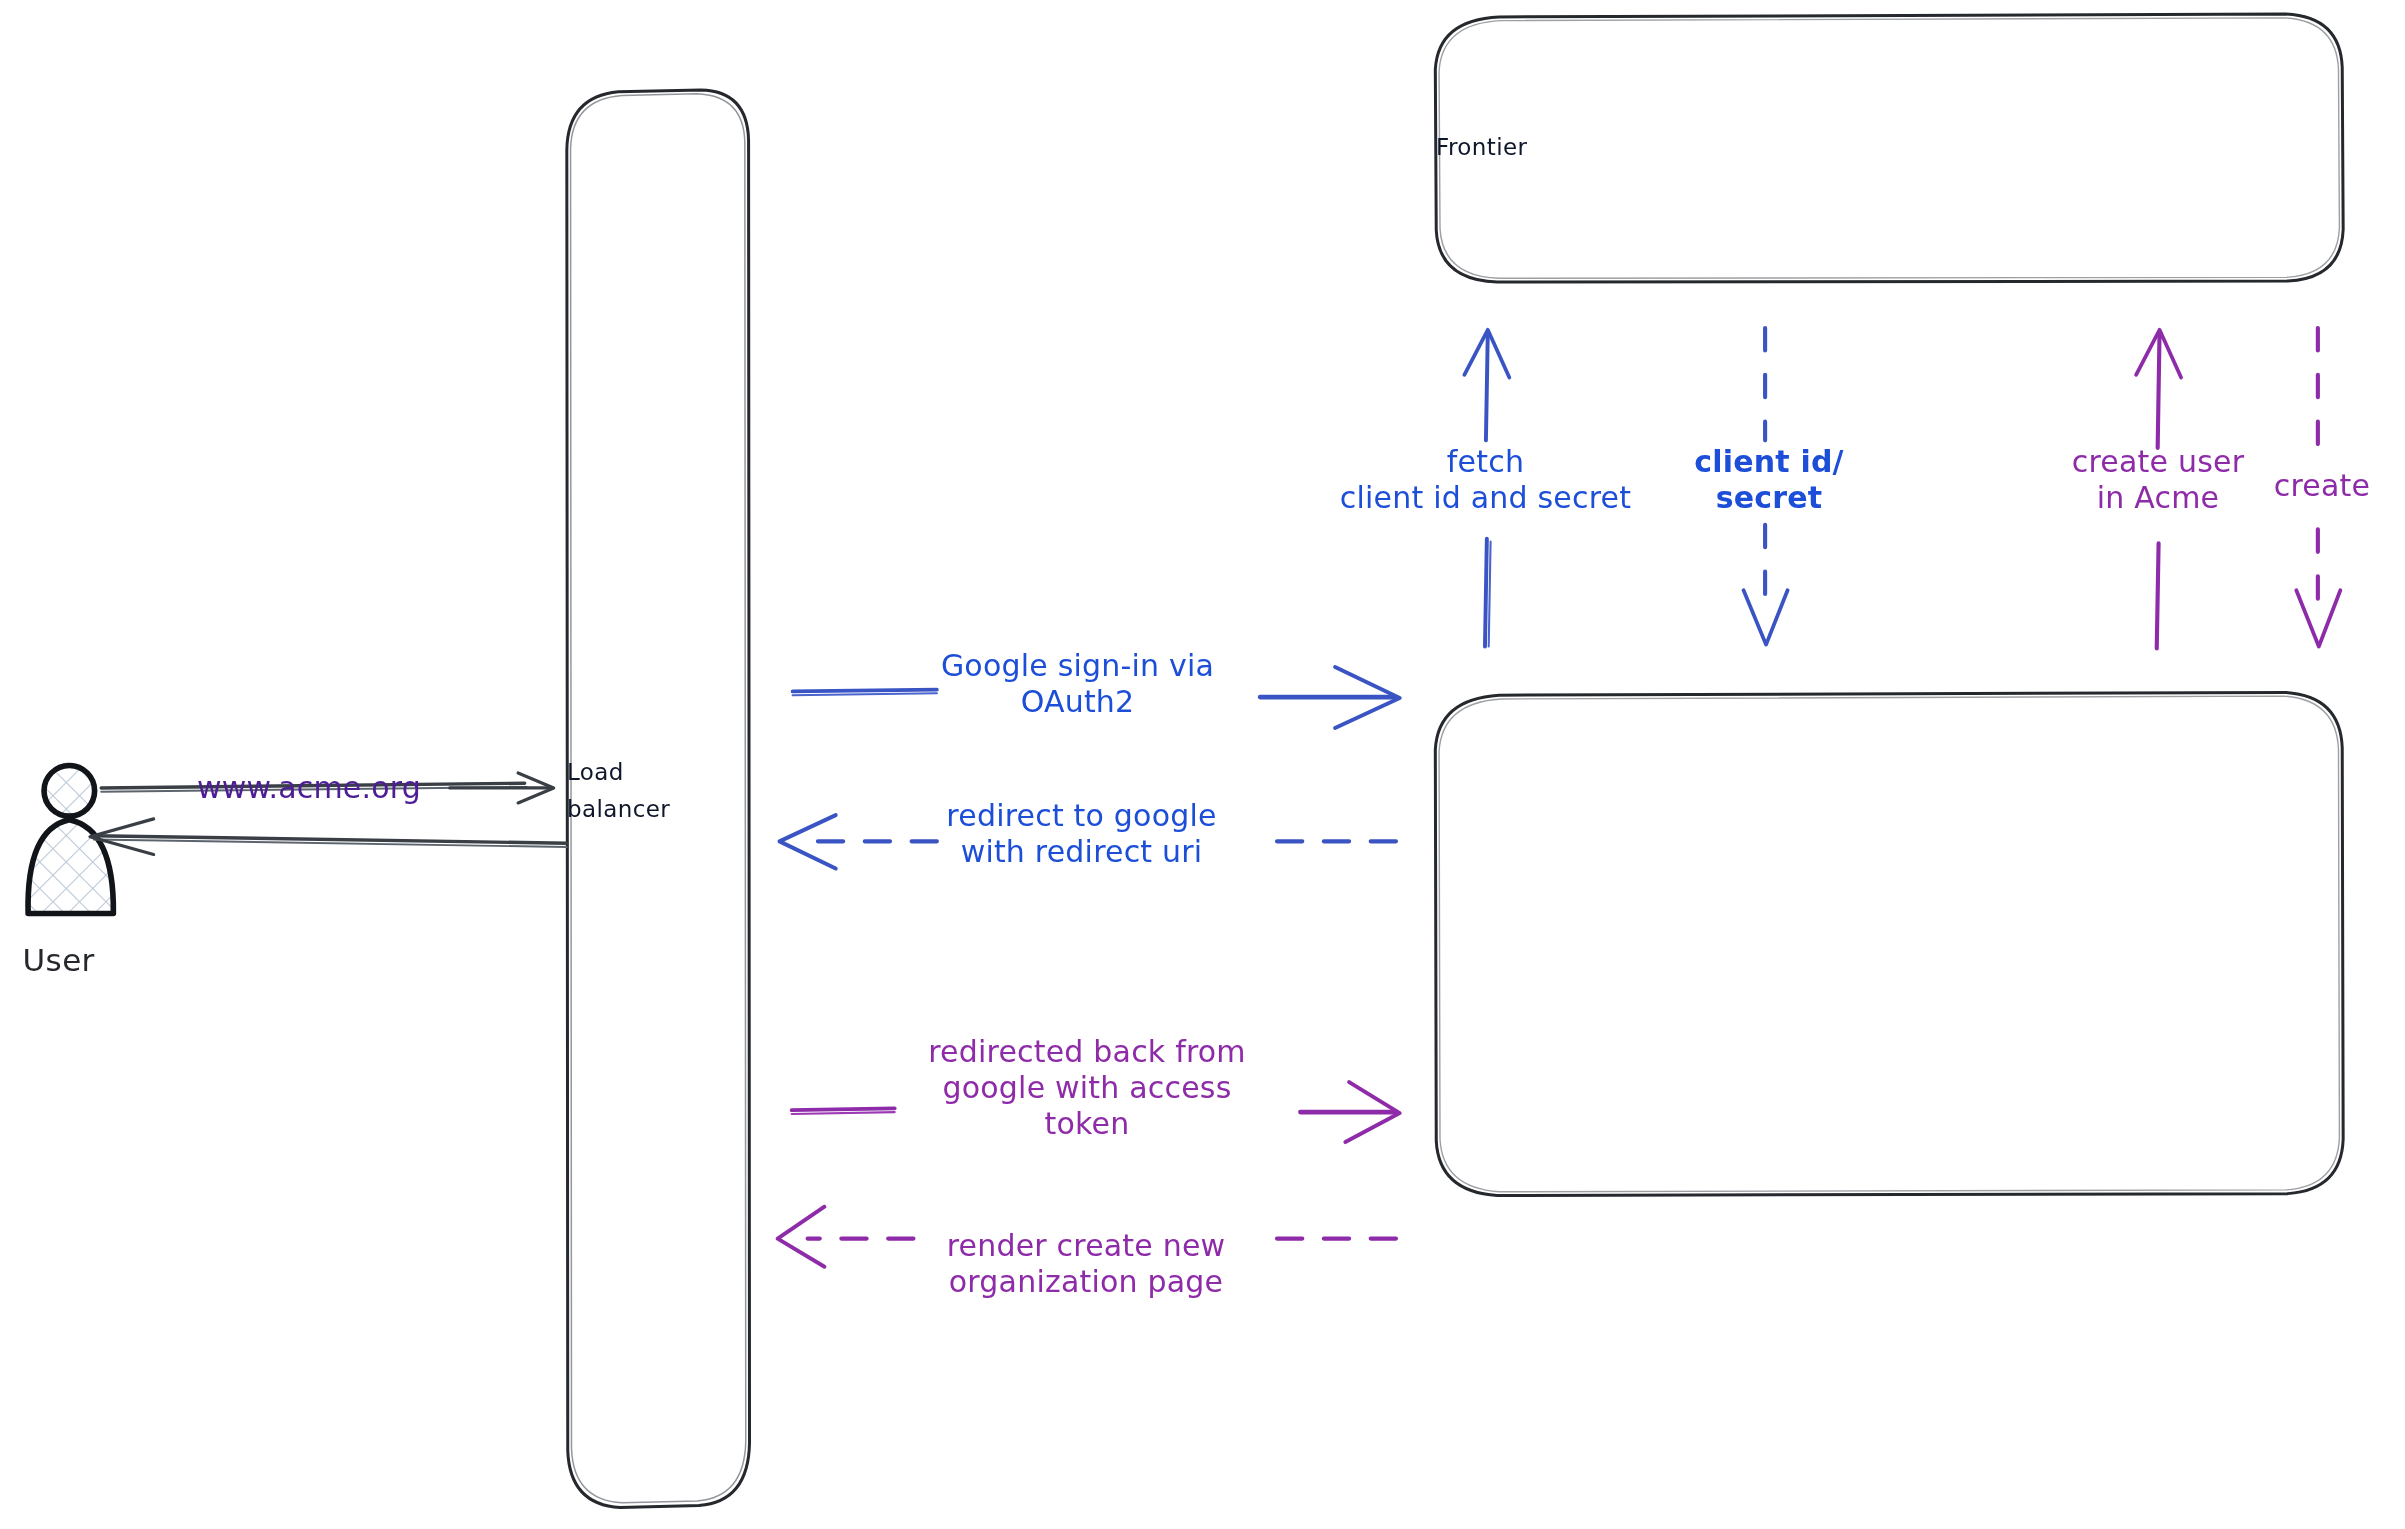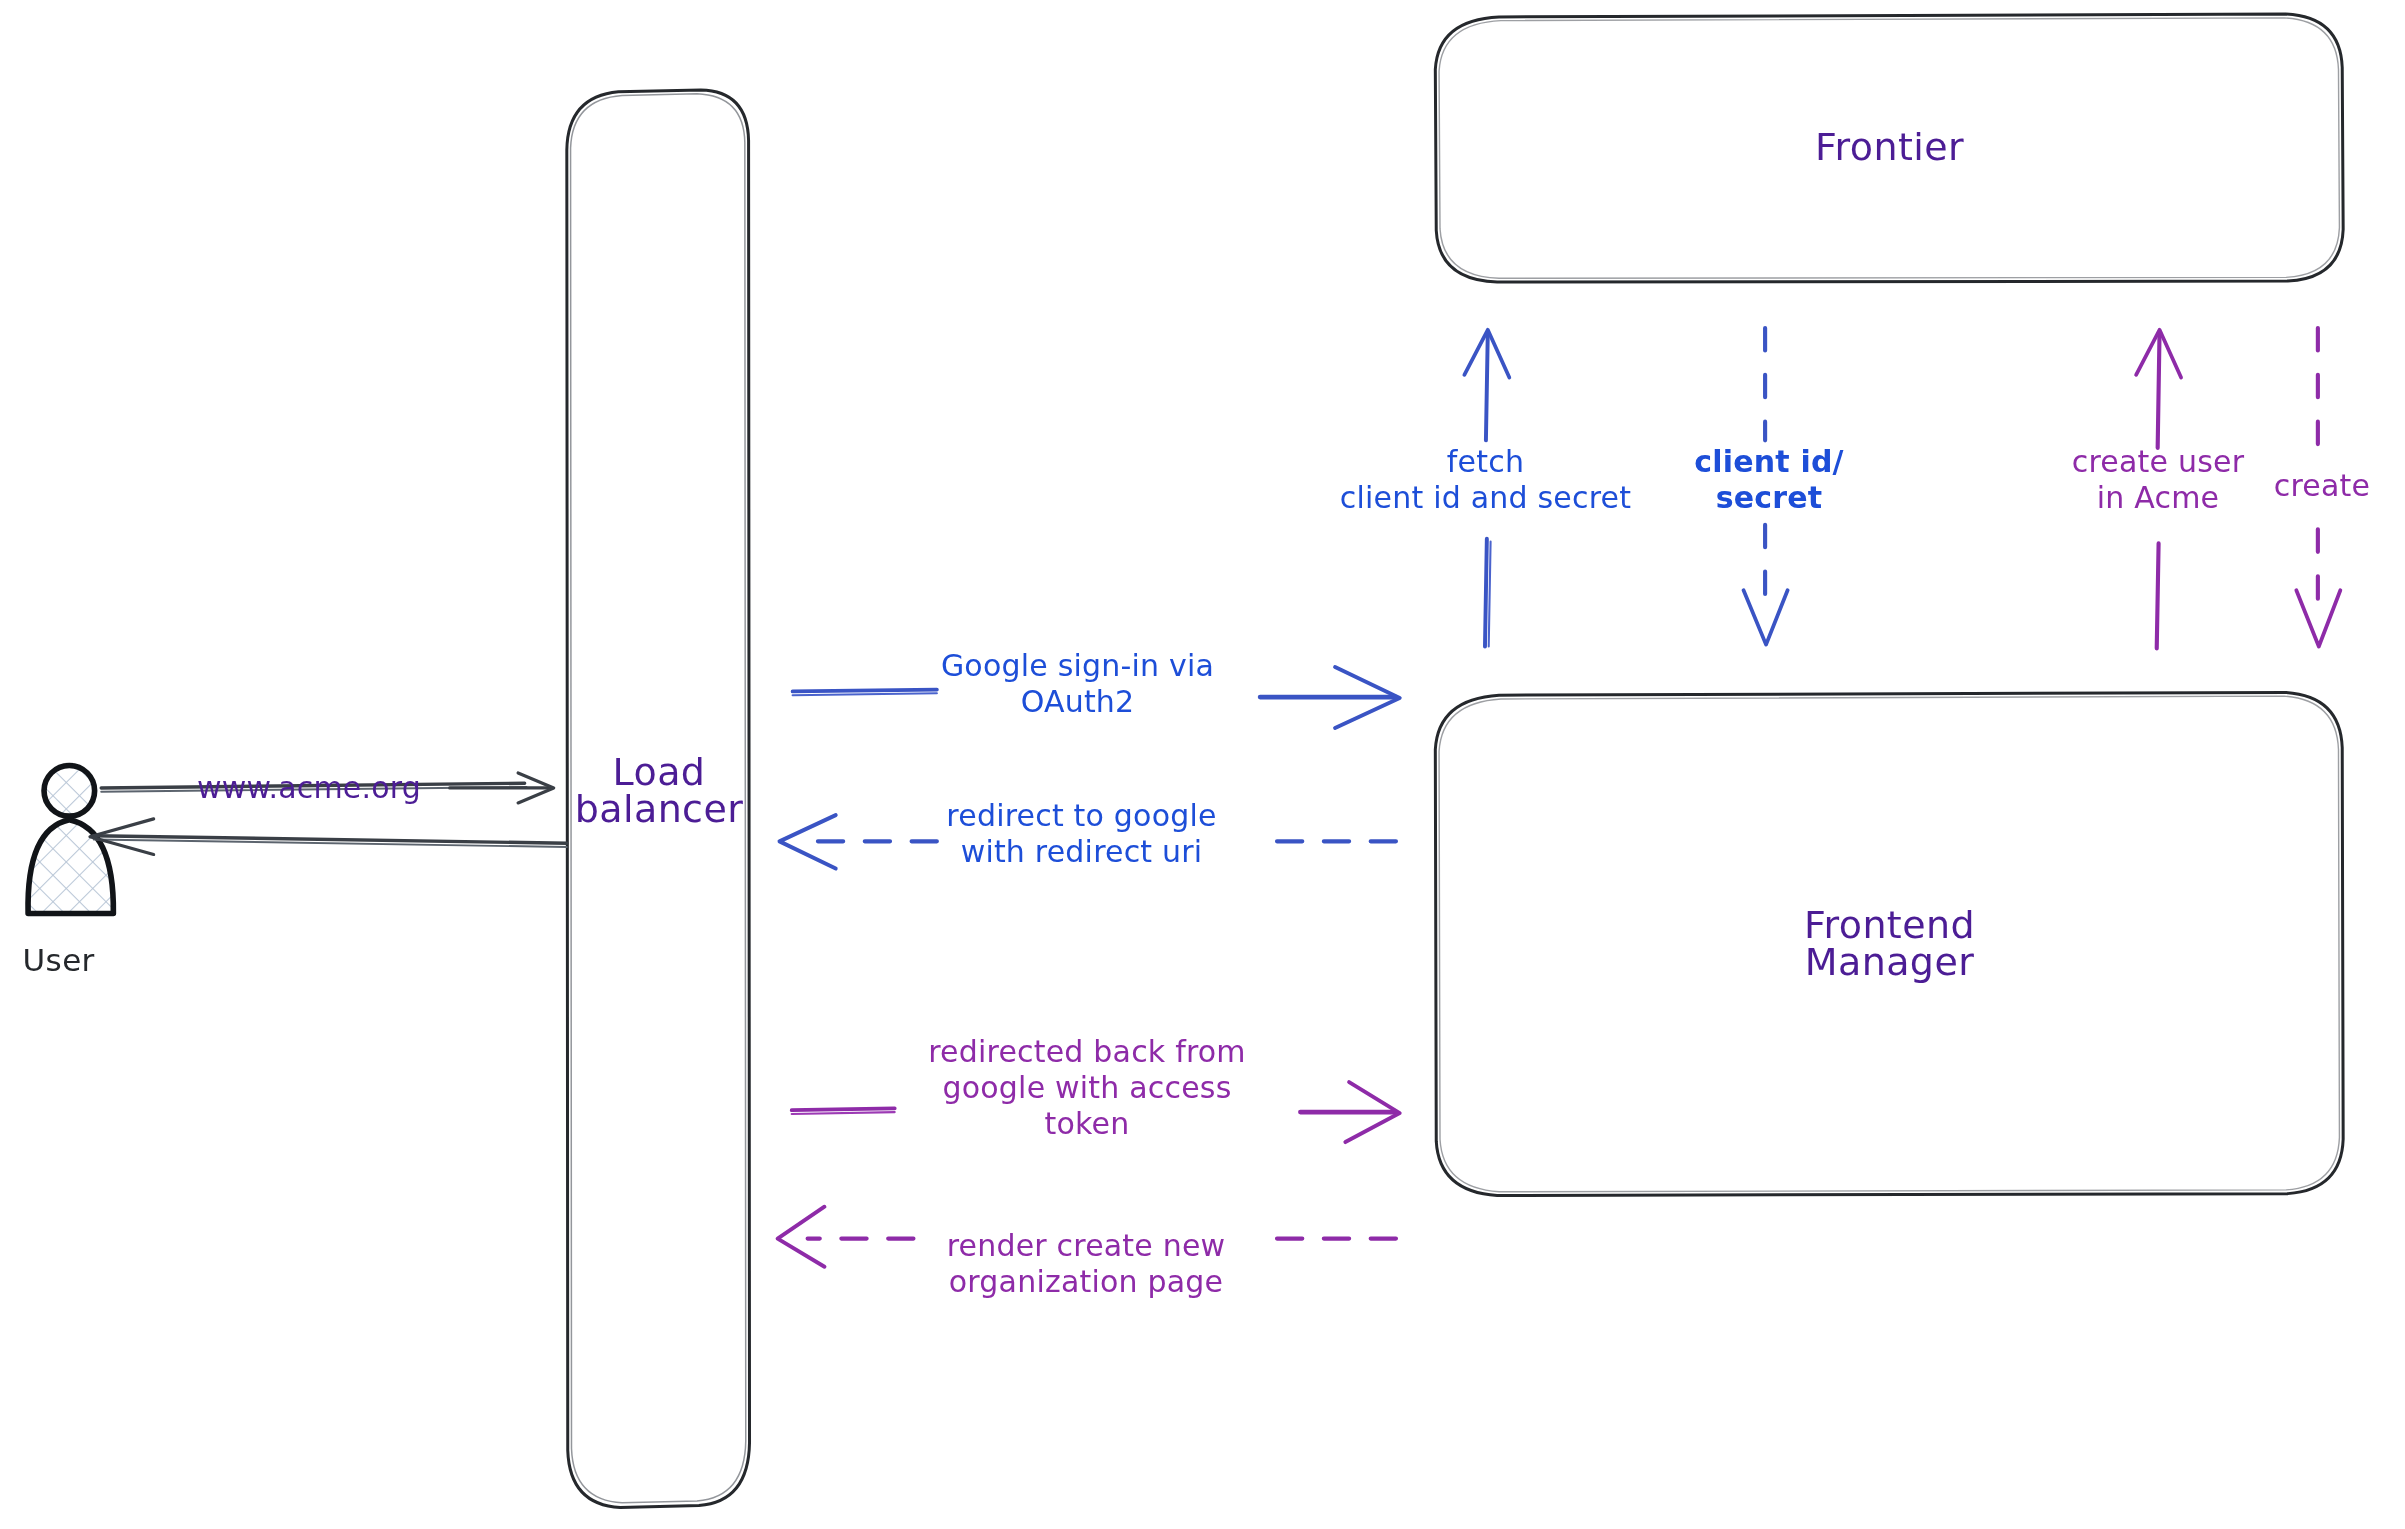--- a/index.html
+++ b/index.html
@@ -19,25 +19,24 @@
   }
   #canvas svg.layer {
     position: absolute;
     left: 0;
     top: 0;
     width: 2405px;
     height: 1530px;
   }
   .node-label {
     position: absolute;
-    color: #4c1d95;
+    color: #0f172a;
     font-family: "DejaVu Sans", sans-serif;
-    font-size: 38px;
+    font-size: 23px;
     line-height: 37px;
-    text-align: center;
     letter-spacing: 0.4px;
     white-space: pre-line;
     pointer-events: none;
   }
   .edge-label {
     position: absolute;
     font-family: "DejaVu Sans", sans-serif;
     font-size: 30px;
     line-height: 36px;
     text-align: center;
@@ -152,22 +151,20 @@
       <line x1="2474" y1="565" x2="2474" y2="660" stroke="#8e2ba8" stroke-width="4.4" stroke-linecap="round" stroke-dasharray="24 26"></line>
       <path d="M 2451 630 L 2475 690 L 2498 630" fill="none" stroke="#8e2ba8" stroke-width="4" stroke-linecap="round" stroke-linejoin="round"></path>
     </g>
   </svg>
 
   <div class="node-label" style="left:567px; top:754px; width:184px;">Load
 balancer</div>
 
   <div class="node-label" style="left:1436px; top:129px; width:907px;">Frontier</div>
 
-  <div class="node-label" style="left:1436px; top:907px; width:907px;">Frontend
-Manager</div>
 
   <div class="actor-caption" style="left:22.5px; top:942px;">User</div>
 
   <div class="edge-label grey" style="left:145px; top:770px; width:328px;">www.acme.org</div>
 
   <div class="edge-label blue" style="left:895px; top:648px; width:365px;">Google sign-in via
 OAuth2</div>
 
   <div class="edge-label blue" style="left:907px; top:798px; width:349px;">redirect to google
 with redirect uri</div>

